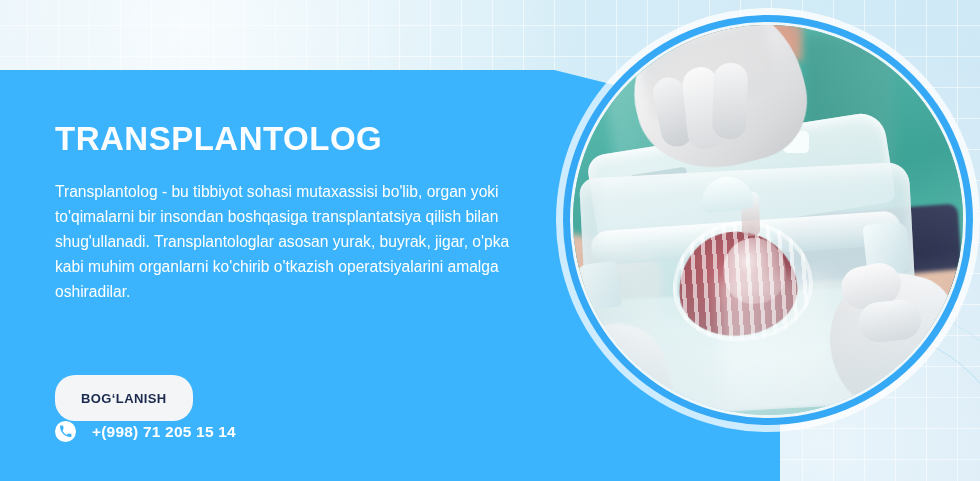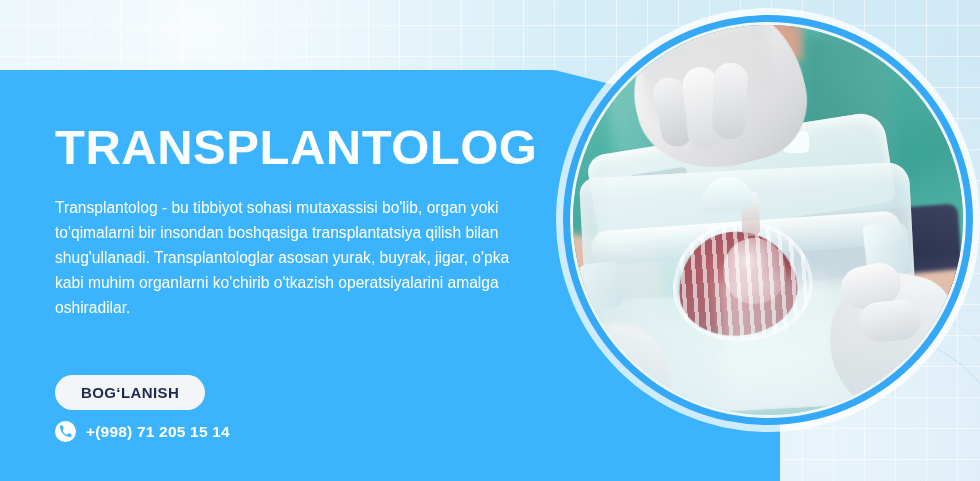--- a/index.html
+++ b/index.html
@@ -357,21 +357,21 @@
 
   
   #content {
     position: absolute;
     left: 55px;
     top: 122px;
     width: 470px;
     z-index: 10;
   }
   #title {
-    font-size: 49px;
+    font-size: 33px;
     font-weight: 700;
     letter-spacing: 0.5px;
     color: #fbfdff;
     line-height: 1.05;
     white-space: nowrap;
   }
   #description {
     margin-top: 22px;
     font-size: 15.6px;
     line-height: 25px;
@@ -380,41 +380,41 @@
   }
   #description b { font-weight: 400; }
 
   #cta-button {
     position: absolute;
     left: 55px;
     top: 375px;
     display: inline-flex;
     align-items: center;
     justify-content: center;
-    height: 35px;
+    height: 46px;
     padding: 0 26px;
     background: #f4f5f7;
     border: none;
     border-radius: 20px;
     color: #1b2a4e;
     font-family: "Liberation Sans", sans-serif;
-    font-size: 15px;
+    font-size: 13px;
     font-weight: 700;
     letter-spacing: 0.4px;
     cursor: pointer;
     z-index: 11;
   }
 
   #phone-row {
     position: absolute;
     left: 55px;
     top: 421px;
     display: flex;
     align-items: center;
-    gap: 10px;
+    gap: 16px;
     z-index: 11;
   }
   #phone-icon {
     width: 21px;
     height: 21px;
     border-radius: 50%;
     background: #ffffff;
     display: flex;
     align-items: center;
     justify-content: center;

